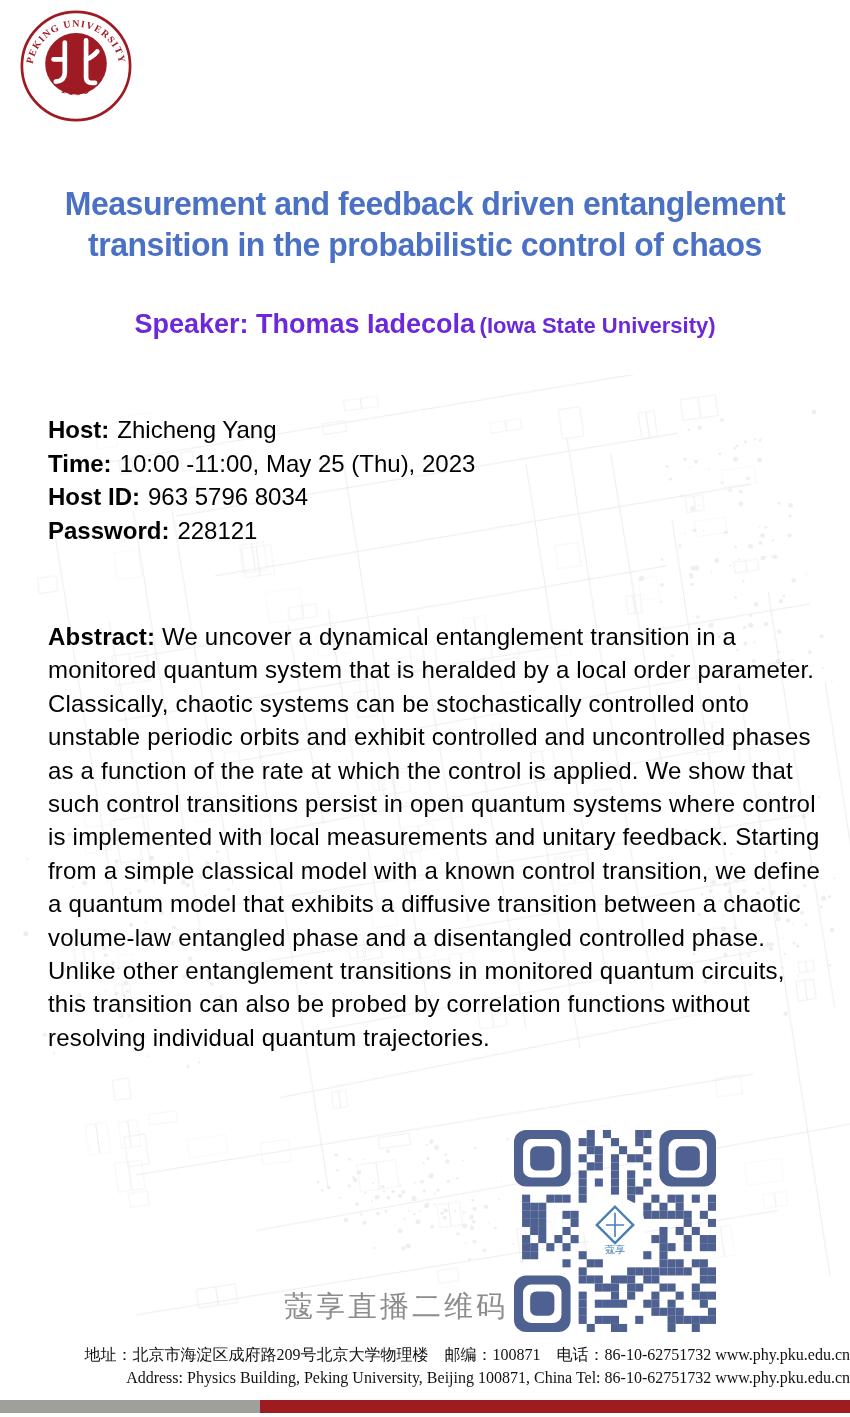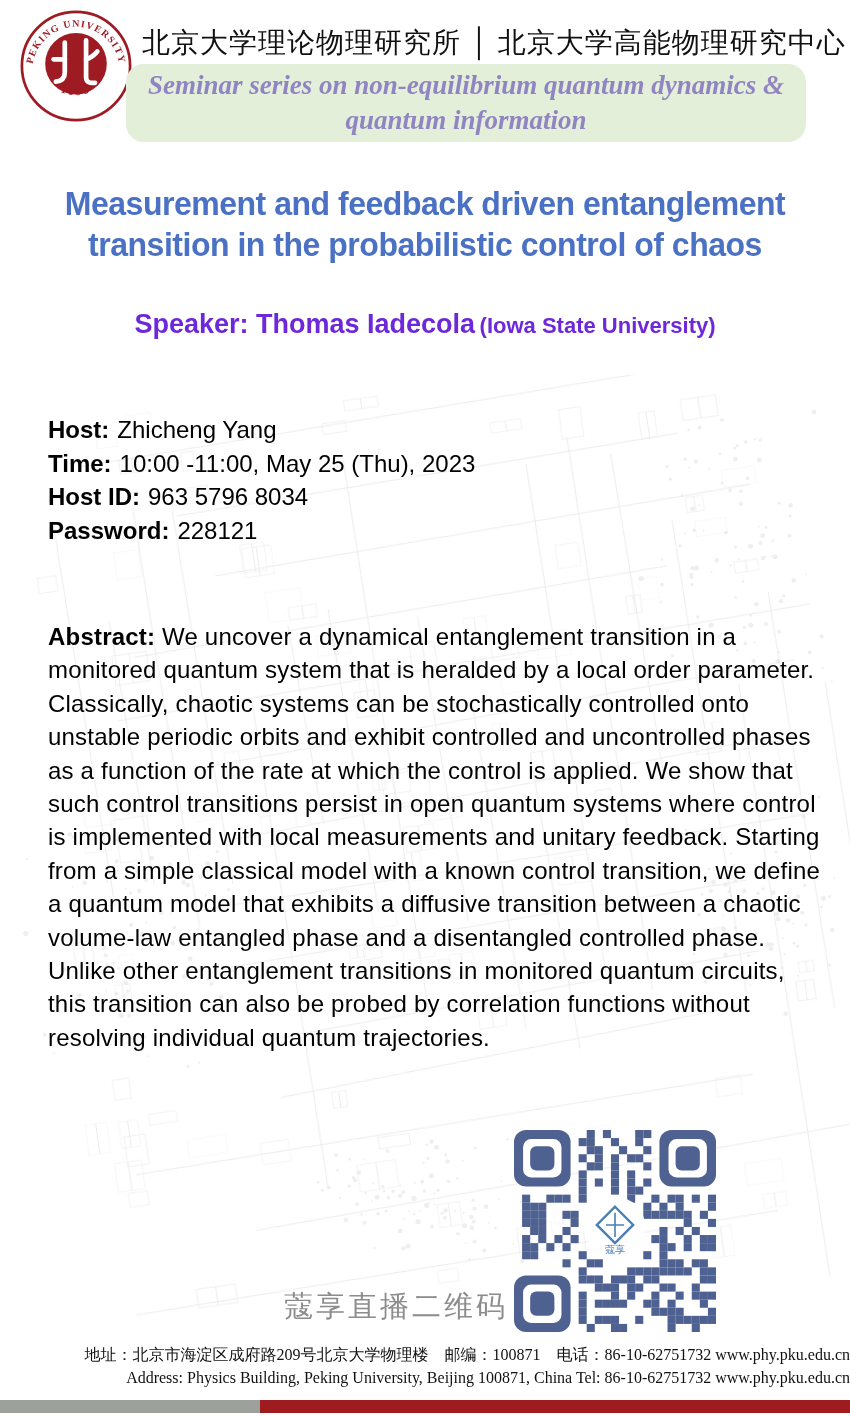--- a/index.html
+++ b/index.html
@@ -604,25 +604,21 @@
       <path d="M 40 29 L 40 56 Q 40 63 32 64"></path>
       <path d="M 30 44 L 40 44"></path>
       <path d="M 59 27 L 59 60 Q 59 66 67 65"></path>
       <path d="M 59 44 Q 65 42 69 37"></path>
     </g>
     <text class="ring-text" font-size="9.6" letter-spacing="2.4">
       <textPath href="#arcBottom" startOffset="50%" text-anchor="middle">1898</textPath>
     </text>
   </svg>
 
-  <div class="org-line">北京大学理论物理研究所 │ 北京大学高能物理研究中心</div>
-
-  <div class="banner">
-    <span>Seminar series on non-equilibrium quantum dynamics &amp; quantum information</span>
-  </div>
+
 
   <h1 class="title">
     <div>Measurement and feedback driven entanglement</div>
     <div>transition in the probabilistic control of chaos</div>
   </h1>
 
   <div class="speaker">
     <span class="sp">Speaker: Thomas Iadecola</span>
     <span class="affil">(Iowa State University)</span>
   </div>

